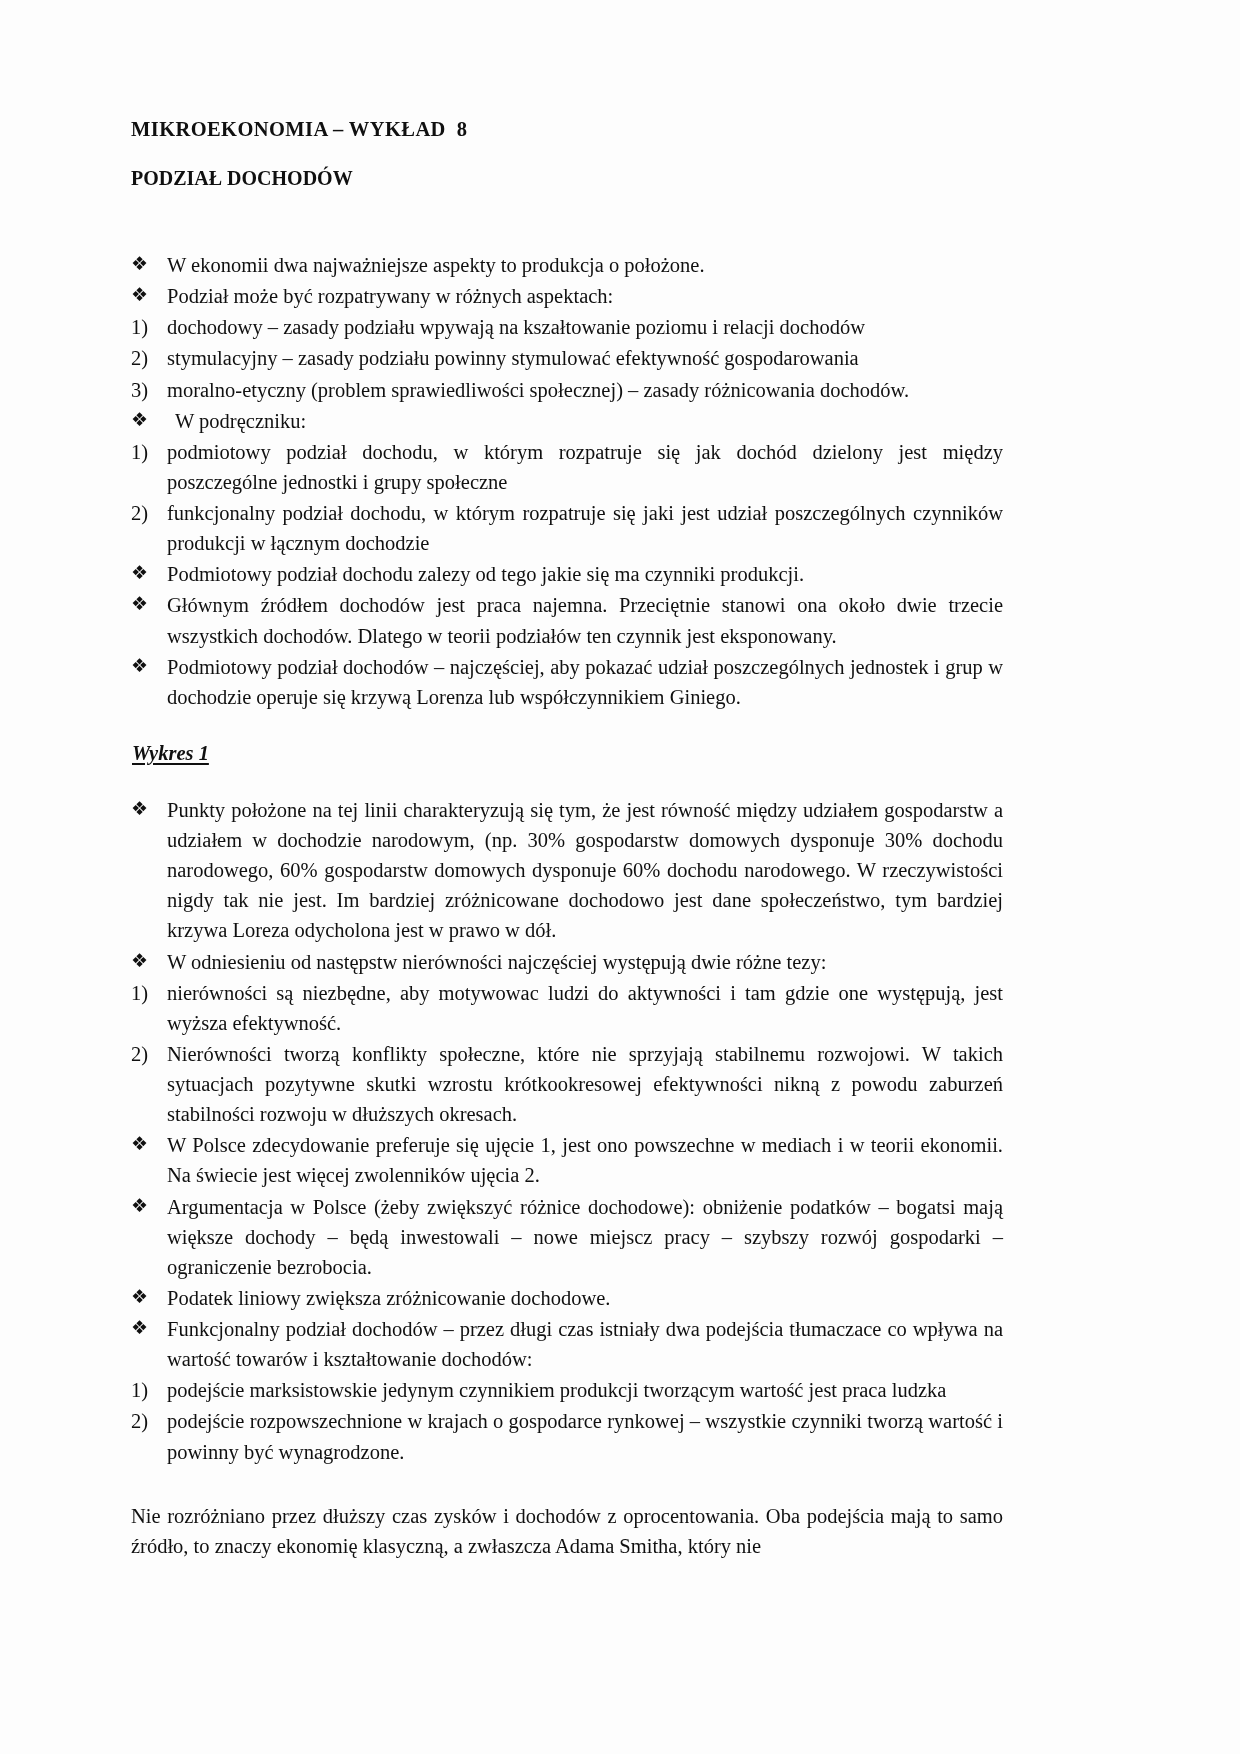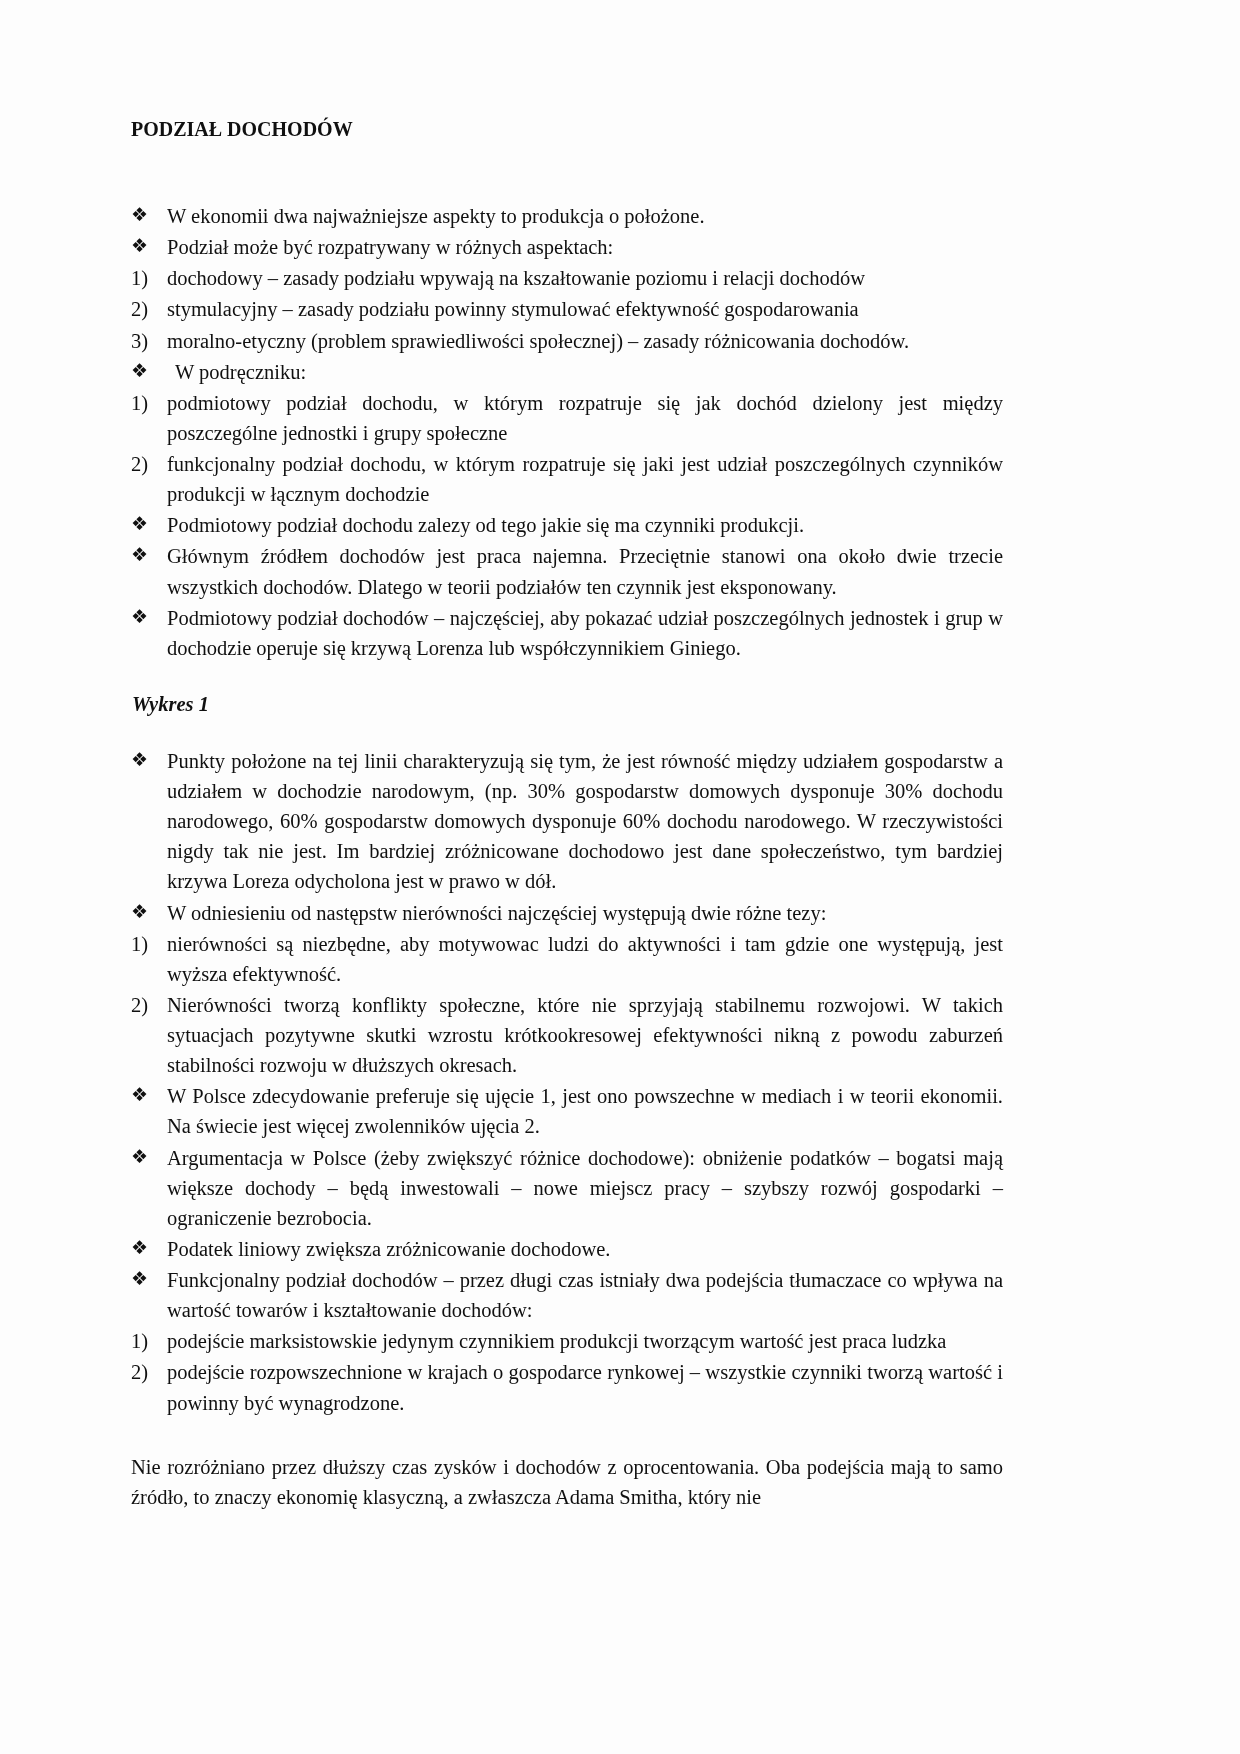--- a/index.html
+++ b/index.html
@@ -41,20 +41,21 @@
     text-underline-offset: 3px;
     margin: 0 0 30px 0;
     display: inline-block;
   }
   .head-wrap { margin: 0 0 30px 0; }
 
   .sub-head {
     font-size: 20.5px;
     font-weight: bold;
     font-style: italic;
+    text-decoration: underline;
     text-underline-offset: 3px;
     display: inline-block;
   }
   .subhead-wrap {
     margin: 30px 0 30px 0;
     padding-left: 1px;
   }
 
   
   .row {
@@ -92,20 +93,21 @@
     margin-top: 34px;
   }
 </style>
 </head>
 <body>
 
 <div class="page"></div>
 
 <div class="sheet">
 
+  <div class="doc-title">MIKROEKONOMIA – WYKŁAD  8</div>
 
   <div class="head-wrap">
     <span class="section-head">PODZIAŁ DOCHODÓW</span>
   </div>
 
   <div id="blocks-top">
       <div class="row">
         <span class="marker">❖</span>
         <span class="body">W ekonomii dwa najważniejsze aspekty to produkcja o położone.</span>
       </div>

